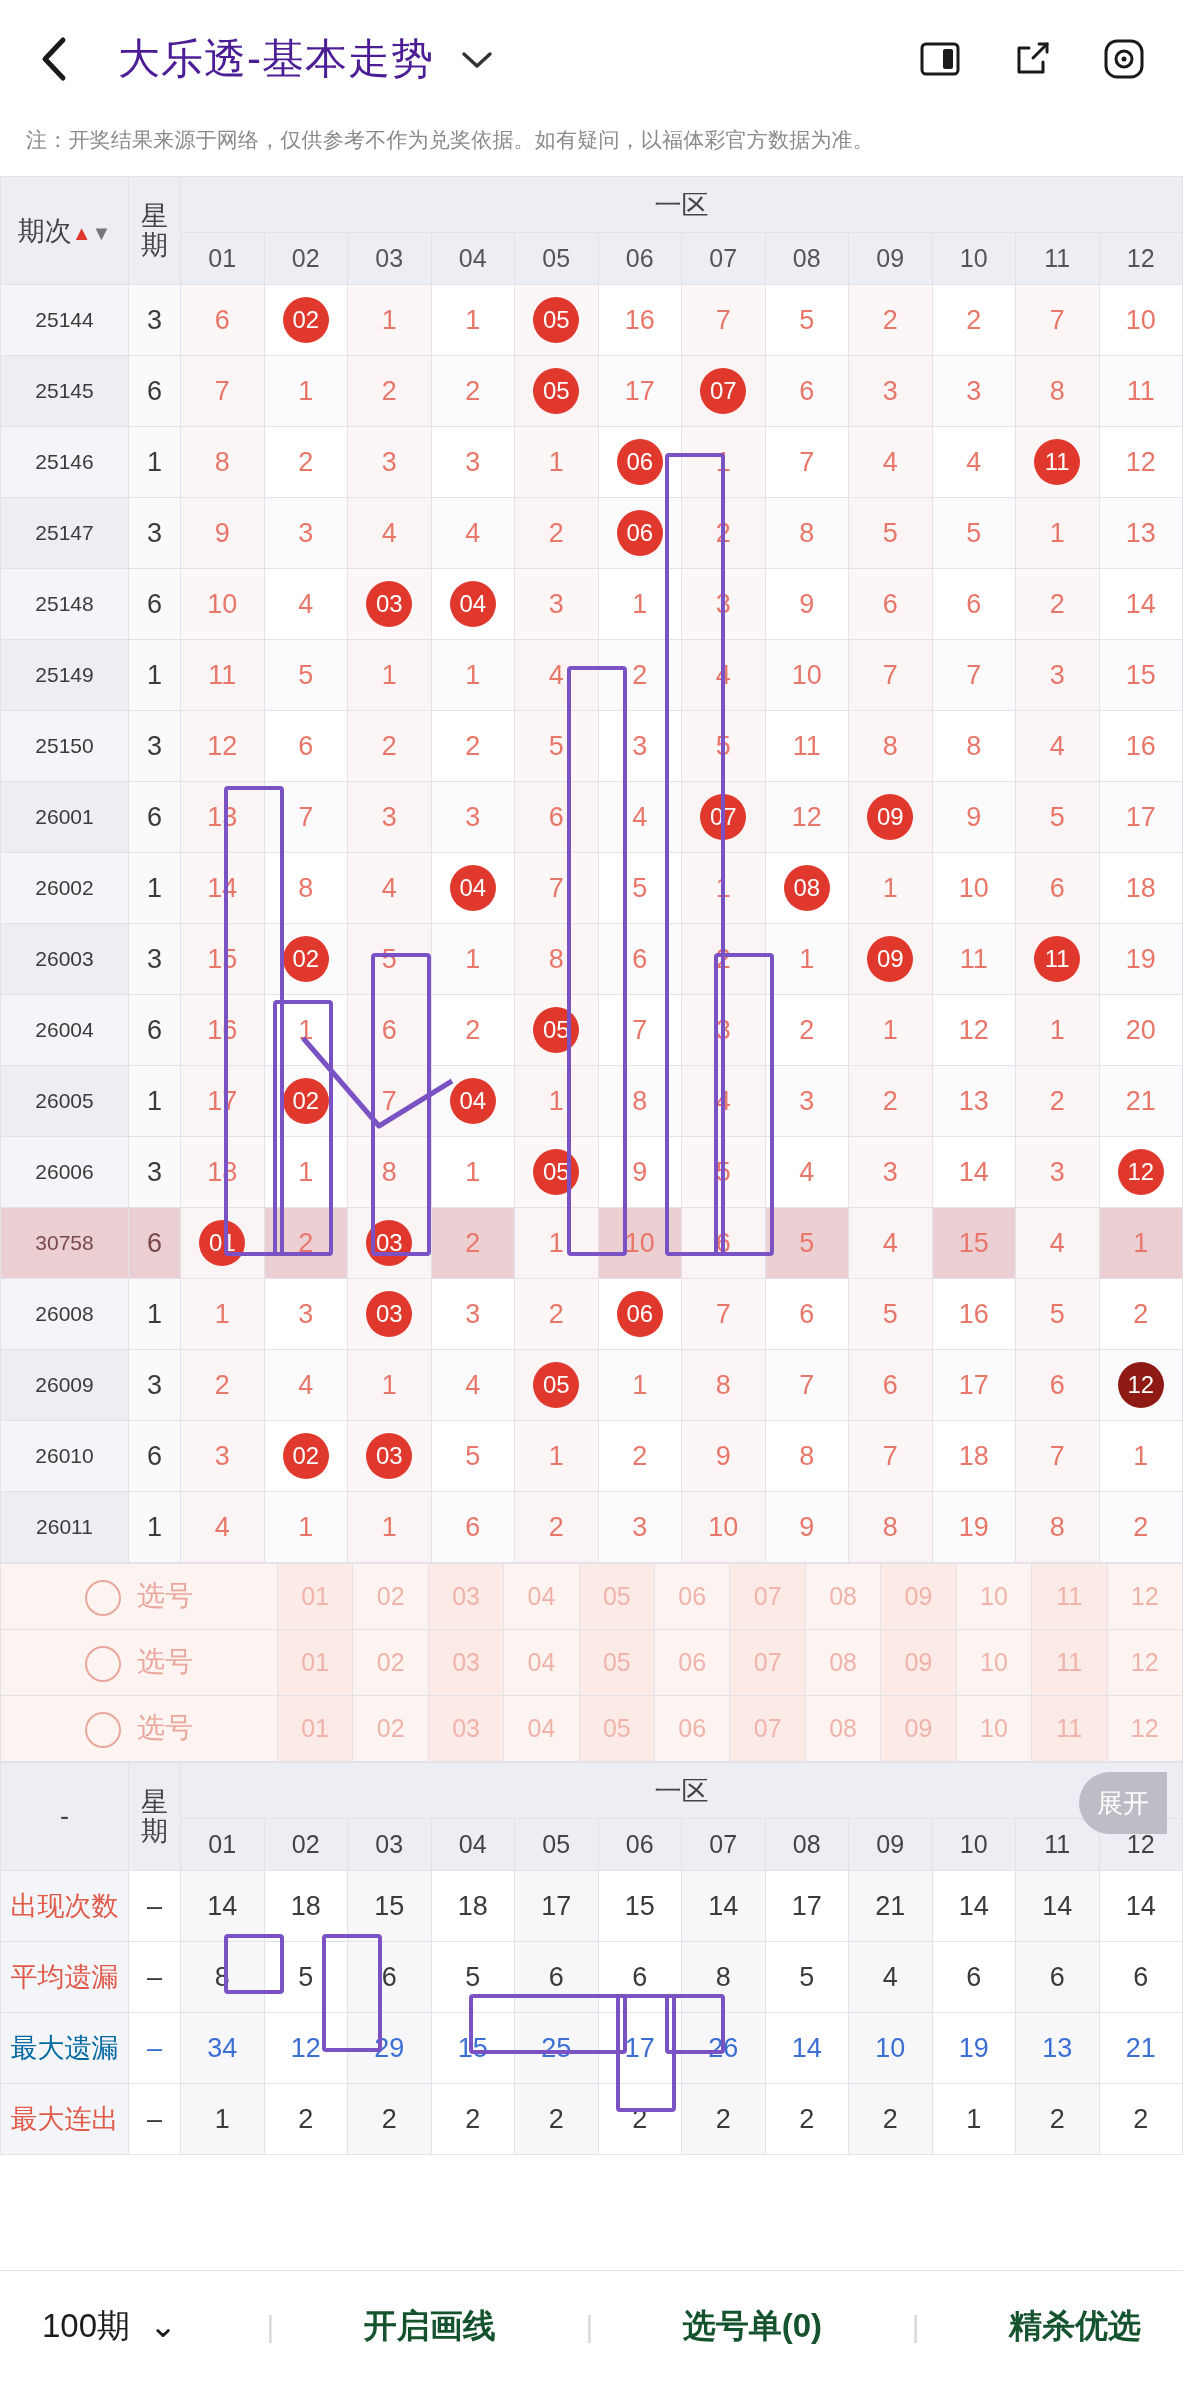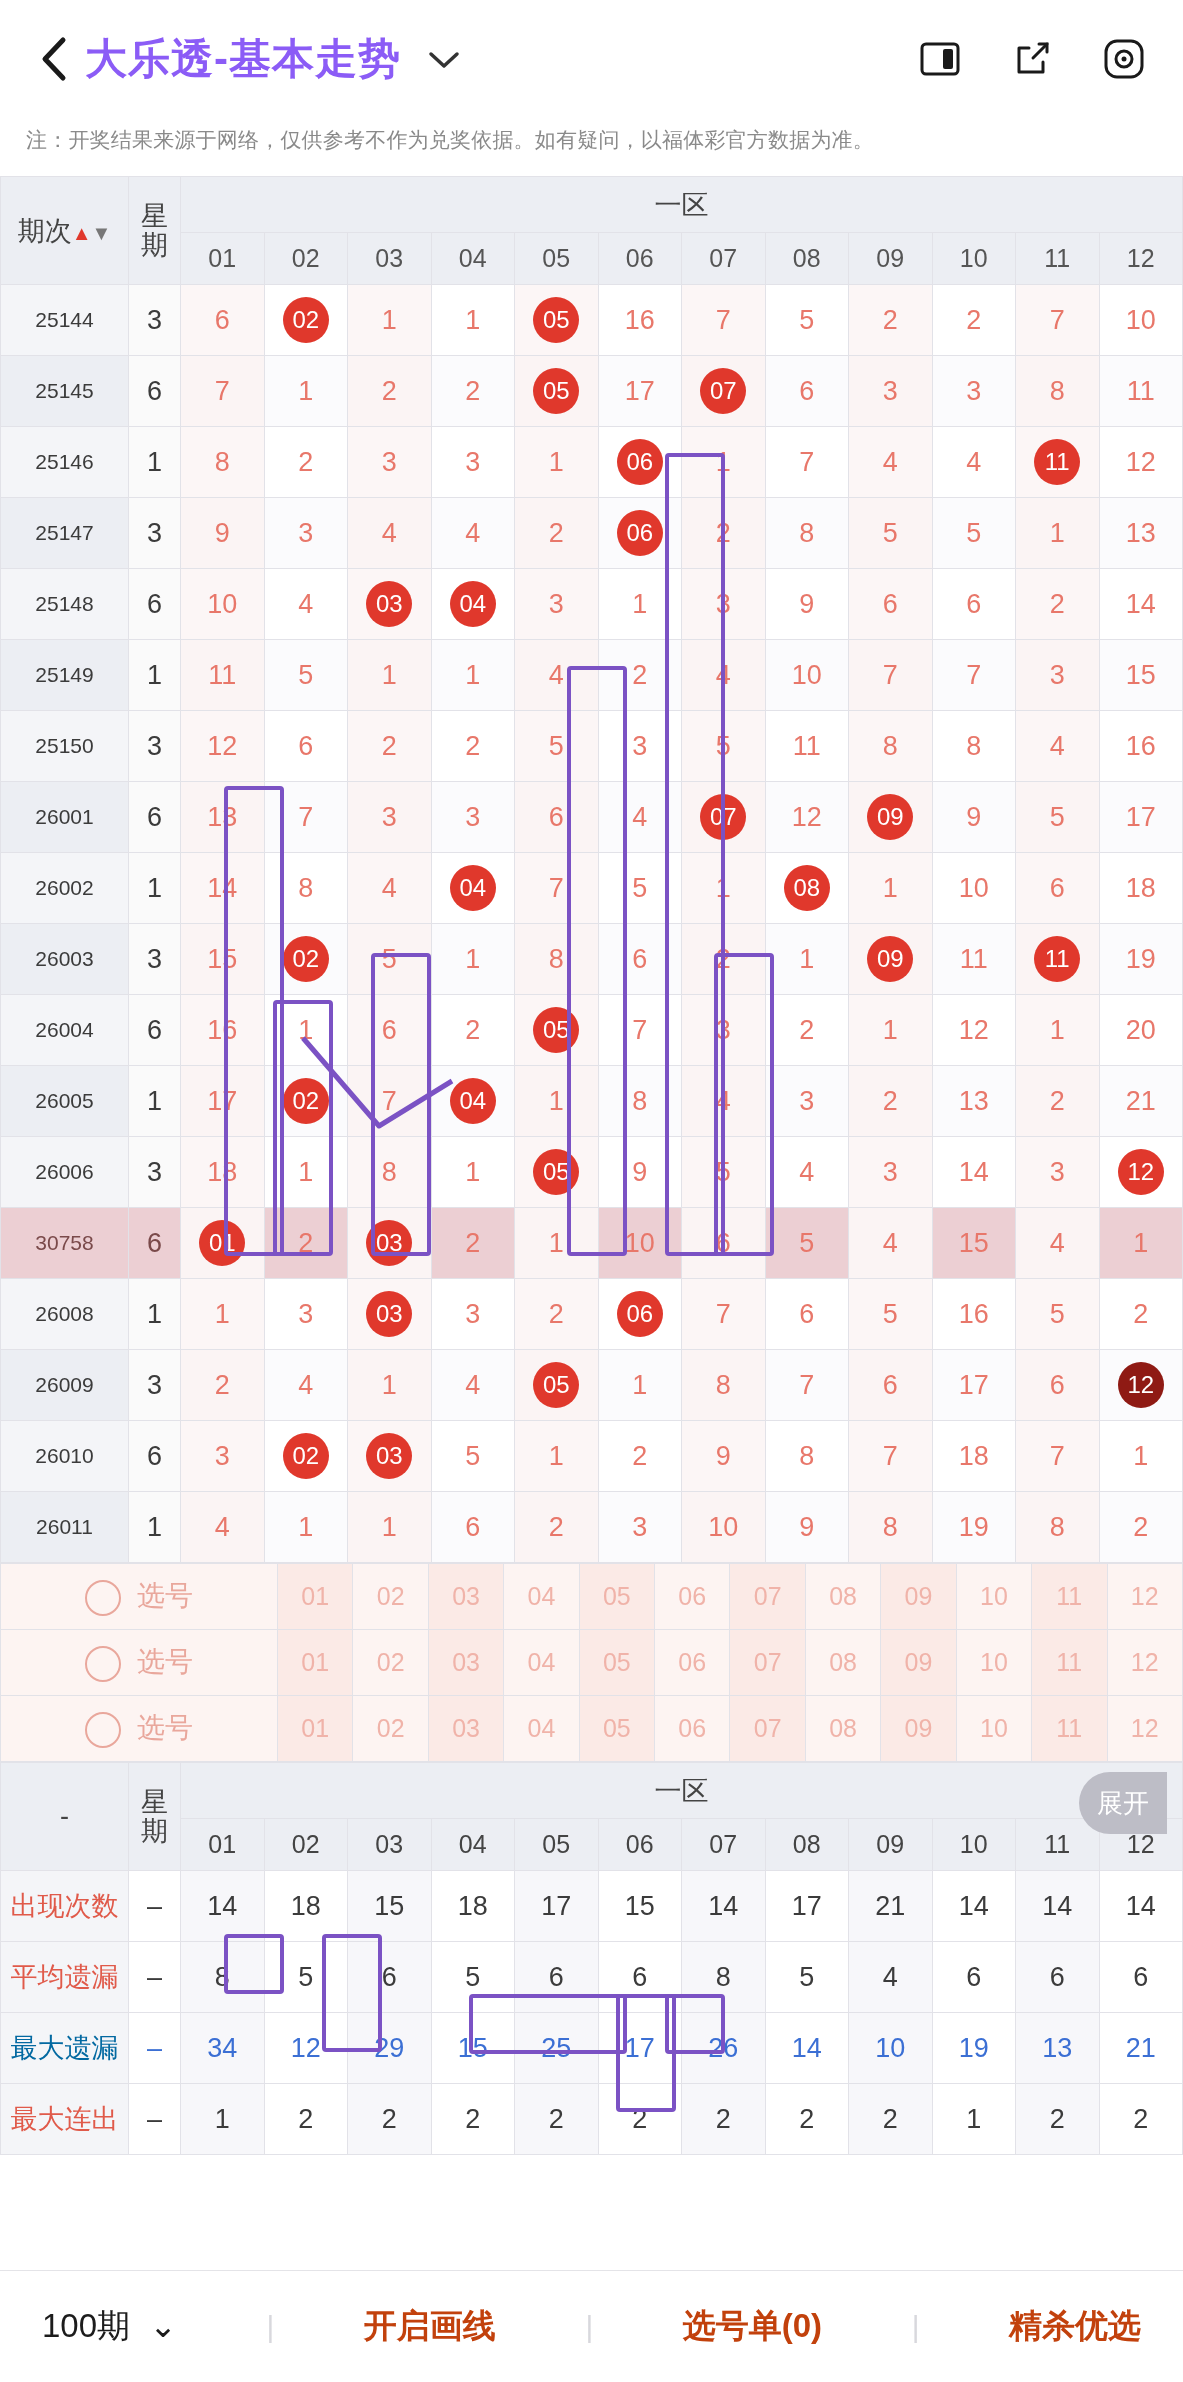--- a/index.html
+++ b/index.html
@@ -20,23 +20,23 @@
     background: #fff;
   }
   .back-icon {
     width: 54px; height: 54px;
     display: flex; align-items: center; justify-content: center;
     flex: 0 0 auto;
   }
   .back-icon svg { display: block; }
   .title {
     font-size: 42px;
-    font-weight: bold;
-    color: #8b5cf6;
-    margin-left: 3px;
+    font-weight: normal;
+    color: #4c1d95;
+    margin-left: 36px;
     letter-spacing: 1px;
     white-space: nowrap;
   }
   .caret-down {
     margin-left: 26px;
     width: 34px; height: 34px;
     display: flex; align-items: center; justify-content: center;
   }
   .header-spacer { flex: 1 1 auto; }
   .header-icon {
@@ -181,21 +181,21 @@
     height: 112px;
     background: #fff;
     border-top: 1px solid #e4e4e8;
     display: flex;
     align-items: center;
     justify-content: space-between;
     padding: 12px 42px;
   }
   .bb-item {
     font-size: 33px;
-    color: #c2410c;
+    color: #14532d;
     font-weight: bold;
     white-space: nowrap;
   }
   .bb-item.plain { color: #1c1c1c; font-weight: normal; }
   .bb-sep { color: #d8d8dd; font-size: 30px; }
   .bb-caret { display: inline-block; margin-left: 10px; }
 </style>
 </head>
 <body>
 

